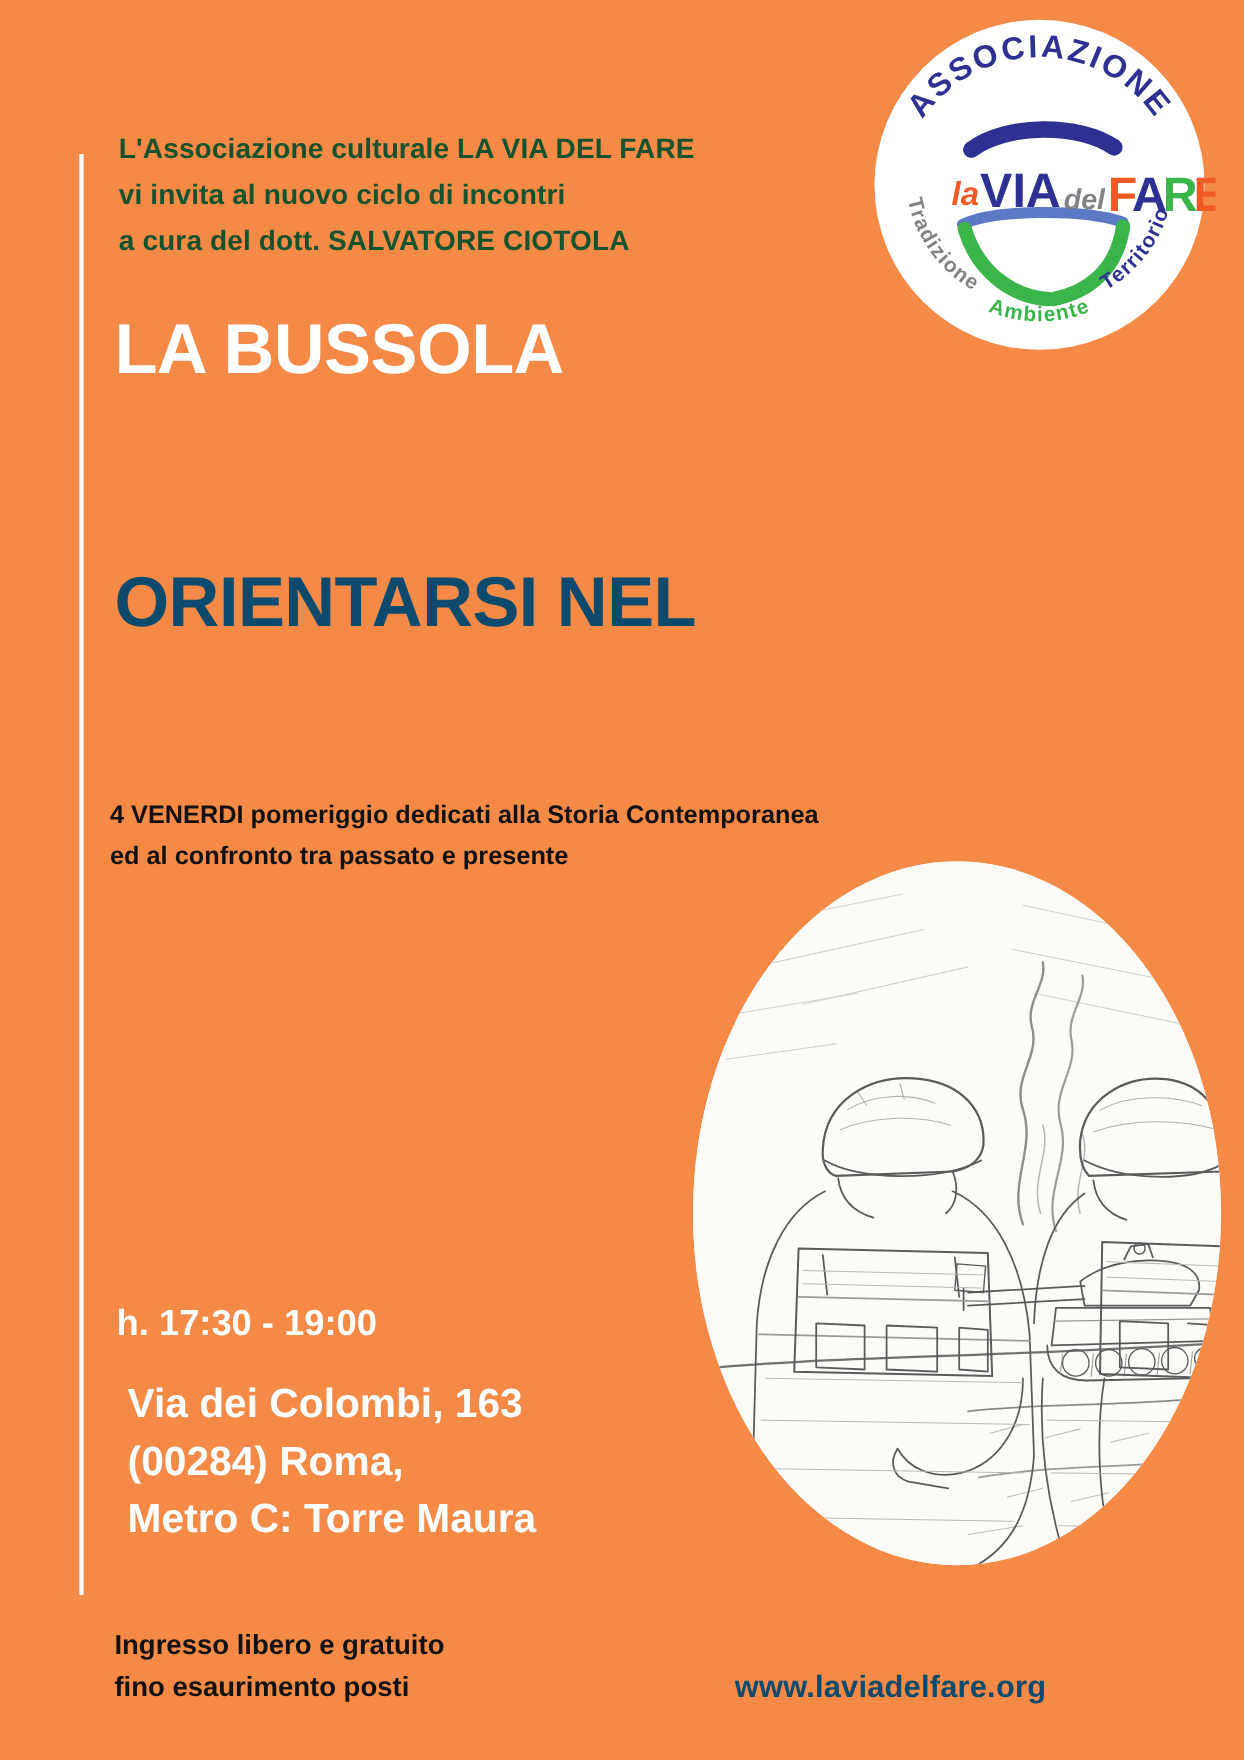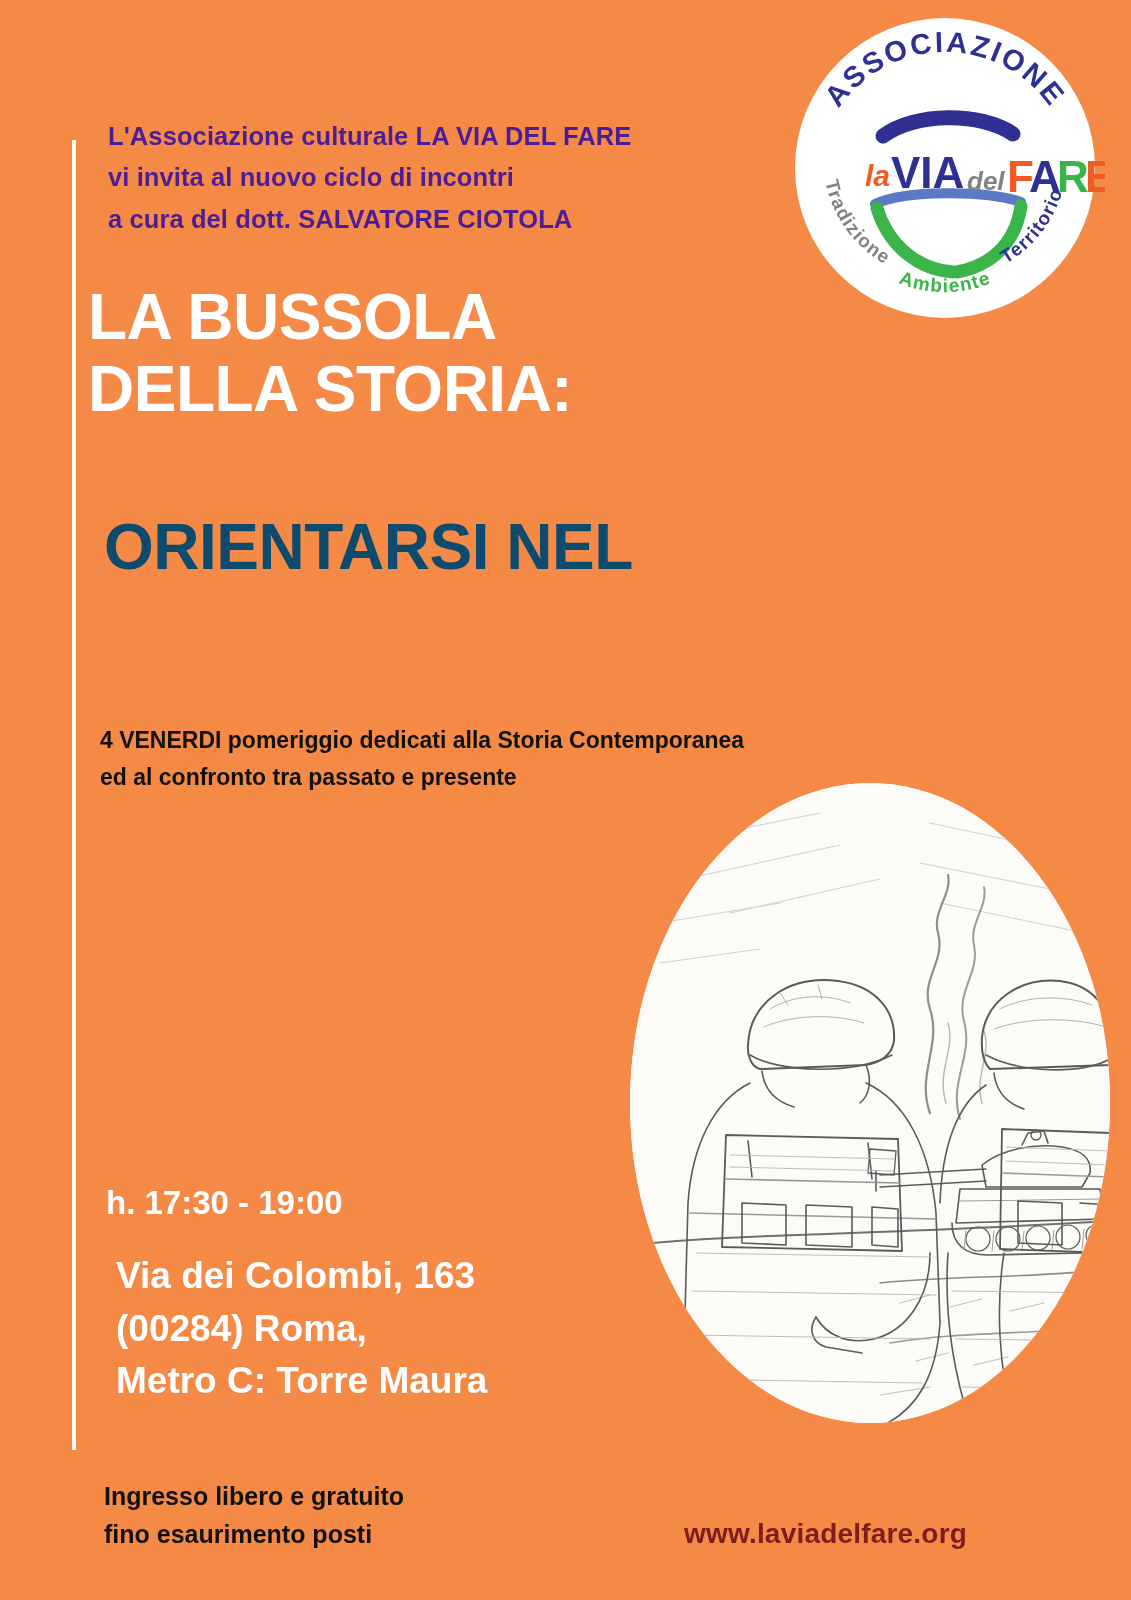--- a/index.html
+++ b/index.html
@@ -40,31 +40,31 @@
     height: 320px;
   }
   .logo svg { width: 100%; height: 100%; display: block; }
 
   
   .intro {
     position: absolute;
     left: 108px;
     top: 116px;
     width: 660px;
-    color: #4c1d95;
+    color: #14532d;
     font-size: 25.5px;
     font-weight: bold;
     line-height: 1.62;
     letter-spacing: 0.1px;
   }
 
   
   .title-a {
     position: absolute;
-    left: 88px;
+    left: 104px;
     top: 282px;
     width: 830px;
     color: #FFFFFF;
     font-size: 64px;
     font-weight: bold;
     line-height: 1.12;
     letter-spacing: -0.5px;
   }
   .title-b {
     position: absolute;
@@ -147,25 +147,24 @@
     color: #111111;
     font-size: 25px;
     font-weight: bold;
     line-height: 1.5;
   }
 
   .website {
     position: absolute;
     left: 668px;
     top: 1518px;
-    color: #7f1d1d;
+    color: #0c4a6e;
     font-size: 28px;
     font-weight: bold;
     letter-spacing: 0.2px;
-    margin-left: 16px;
   }
 
   
   .illustration {
     position: absolute;
     left: 630px;
     top: 783px;
     width: 480px;
     height: 640px;
     border-radius: 50% / 50%;
@@ -219,21 +218,20 @@
       </text>
     </svg>
   </div>
 
   <div class="intro" style="white-space: pre-line;">L'Associazione culturale LA VIA DEL FARE
 vi invita al nuovo ciclo di incontri
 a cura del dott. SALVATORE CIOTOLA</div>
 
   <div class="title-a">
     <div>LA BUSSOLA</div>
-    <div>DELLA STORIA:</div>
   </div>
 
   <div class="title-b">
     <div>ORIENTARSI NEL</div>
   </div>
 
   <div class="subtitle" style="white-space: pre-line;">4 VENERDI pomeriggio dedicati alla Storia Contemporanea
 ed al confronto tra passato e presente</div>
 
 

